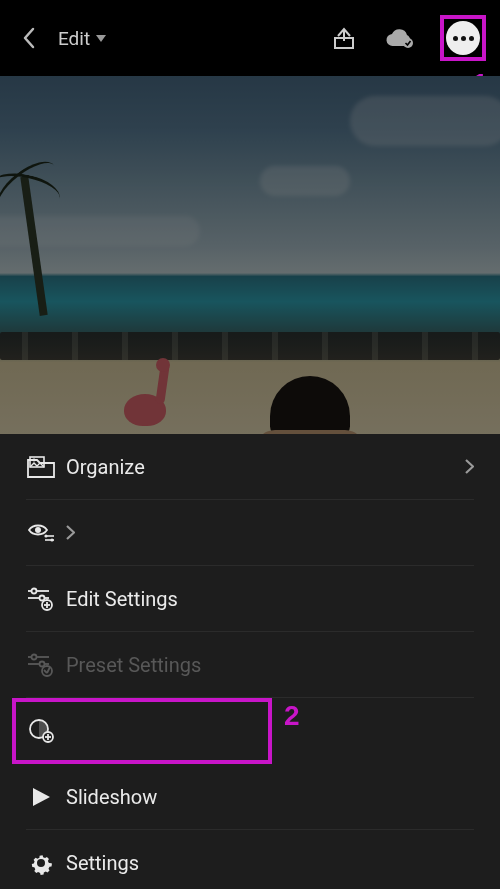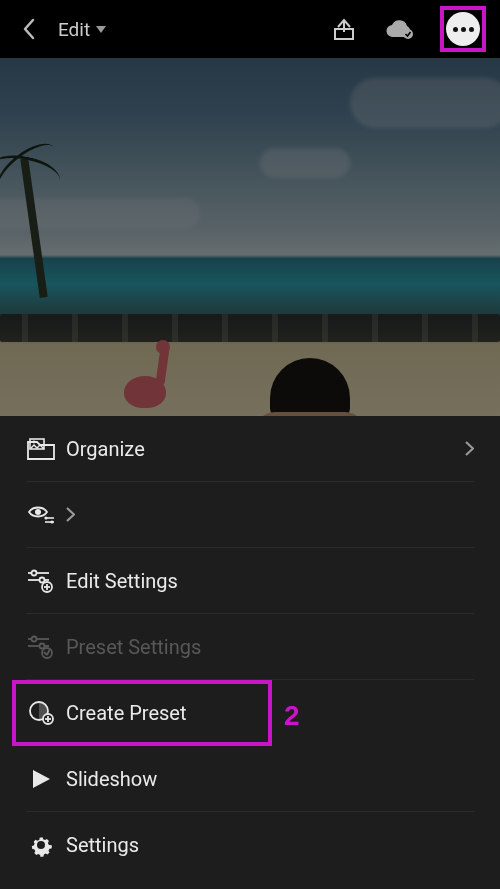--- a/index.html
+++ b/index.html
@@ -5,21 +5,21 @@
   * { box-sizing: border-box; margin: 0; padding: 0; }
   body {
     width: 500px;
     height: 889px;
     background: #000;
     font-family: -apple-system, BlinkMacSystemFont, "Segoe UI", Roboto, sans-serif;
     overflow: hidden;
     position: relative;
   }
   .topbar {
-    height: 58px;
+    height: 76px;
     background: #000;
     display: flex;
     align-items: center;
     padding: 0 14px;
     position: relative;
   }
   .back-btn { color: #aaa; width: 30px; display:flex; align-items:center; justify-content:center; }
   .title {
     color: #ccc;
     font-size: 19px;
@@ -269,21 +269,20 @@
   <div class="menu-item highlighted">
     <div class="mi-icon">
       <svg width="28" height="26" viewBox="0 0 28 26">
           <circle cx="12" cy="11" r="9" fill="none" stroke="#e8e8e8" stroke-width="1.8"></circle>
           <path d="M12 2a9 9 0 0 1 0 18" fill="#e8e8e8" opacity=".25"></path>
           <circle cx="21" cy="19" r="5" fill="#1d1d1d" stroke="#e8e8e8" stroke-width="1.8"></circle>
           <line x1="21" y1="16" x2="21" y2="22" stroke="#e8e8e8" stroke-width="1.8"></line>
           <line x1="18" y1="19" x2="24" y2="19" stroke="#e8e8e8" stroke-width="1.8"></line>
         </svg>
     </div>
-    <div class="mi-label">Create Preset</div>
   </div>
 
   <div class="menu-item">
     <div class="mi-icon">
       <svg width="22" height="22" viewBox="0 0 22 22">
           <polygon points="3,2 20,11 3,20" fill="#e8e8e8"></polygon>
         </svg>
     </div>
     <div class="mi-label">Slideshow</div>
   </div>

